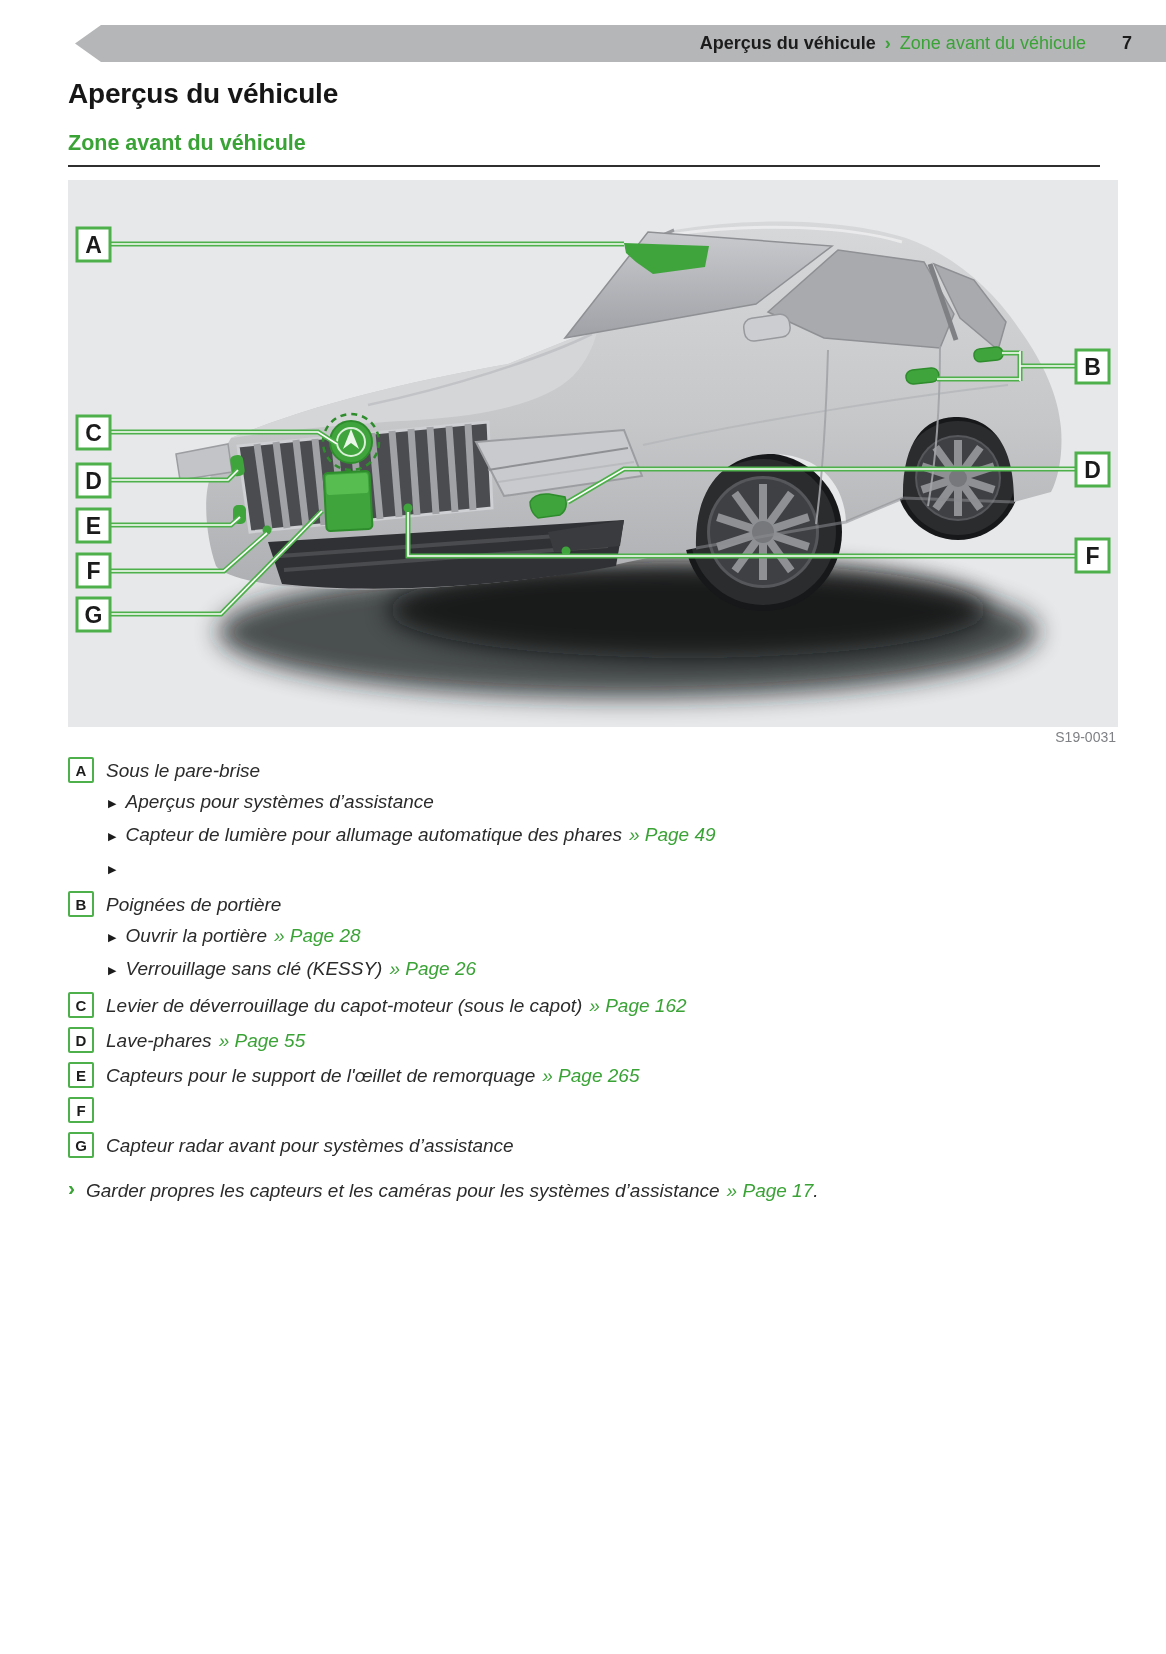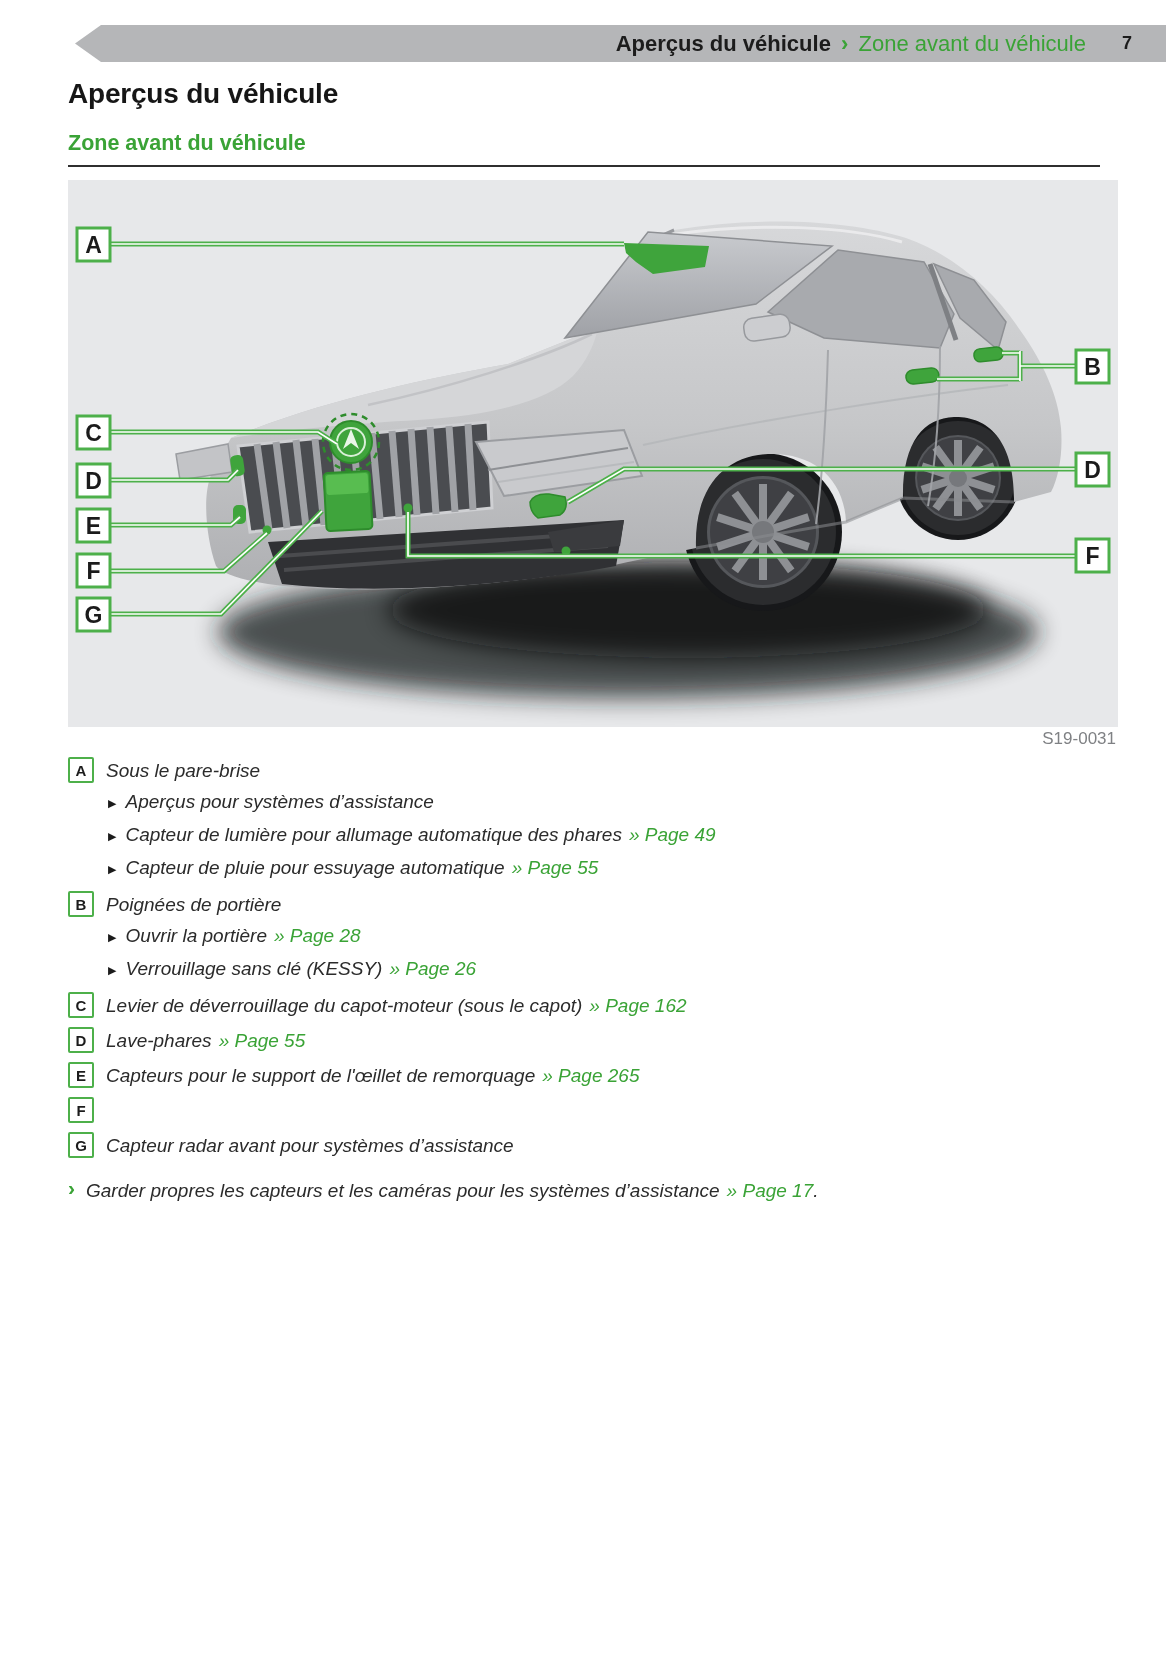--- a/index.html
+++ b/index.html
@@ -8,41 +8,41 @@
     font-family:"Liberation Sans", sans-serif; overflow:hidden;
   }
   
   .banner {
     position:absolute; top:25px; left:75px; width:1091px; height:37px;
     background:#b5b6b8;
     clip-path:polygon(26px 0, 100% 0, 100% 100%, 26px 100%, 0 50%);
     display:flex; align-items:center; justify-content:flex-end;
     padding-right:34px; box-sizing:border-box; gap:36px;
   }
-  .crumb { font-size:22px; white-space:nowrap; }
+  .crumb { font-size:18px; white-space:nowrap; }
   .crumb-main { font-weight:700; color:#1c1c1c; }
   .crumb-sep  { font-weight:700; color:#3aa336; padding:0 4px; }
   .crumb-sub  { font-weight:400; color:#3aa336; }
   .pagenum { font-size:18px; font-weight:700; color:#1c1c1c; }
 
   .h1 {
     position:absolute; left:68px; top:78px; font-size:28px; font-weight:700;
     color:#161616; letter-spacing:-0.2px;
   }
   .h2wrap { position:absolute; left:68px; top:131px; width:1032px; }
   .h2 { font-size:21.5px; font-weight:700; color:#3aa336; margin:0 0 9px 0; }
   .rule { border:0; border-top:2.5px solid #2f2f2f; margin:0; }
 
   .figure { position:absolute; left:68px; top:180px; width:1050px; height:547px; }
   .figure svg { display:block; }
   svg text.boxletter { font-family:"Liberation Sans",sans-serif; font-weight:700; font-size:23px; fill:#1b1b1b; }
 
   .fig-caption {
     position:absolute; left:68px; top:729px; width:1048px; text-align:right;
-    font-size:17px; color:#7f8184;
+    font-size:14px; color:#7f8184;
   }
 
   .legend { position:absolute; left:68px; top:757px; width:1070px; font-size:19px; color:#2b2b2b; }
   .lrow { display:flex; align-items:flex-start; margin-top:9px; line-height:25px; }
   .lrow.first { margin-top:0; }
   .kbox {
     flex:0 0 auto; width:22px; height:22px; border:2px solid #4db04a; border-radius:2px;
     background:#fff; color:#1c1c1c; font-weight:700; font-size:15px;
     display:flex; align-items:center; justify-content:center; margin-right:12px;
   }
@@ -327,21 +327,20 @@
     <div class="lsub">
       <span class="tri">▶</span>
       <span class="ltext"><span>Aperçus pour systèmes d’assistance</span></span>
     </div>
     <div class="lsub">
       <span class="tri">▶</span>
       <span class="ltext"><span>Capteur de lumière pour allumage automatique des phares</span><a class="page-link">» Page 49</a></span>
     </div>
     <div class="lsub">
       <span class="tri">▶</span>
-      <span class="ltext"><span>Capteur de pluie pour essuyage automatique</span><a class="page-link">» Page 55</a></span>
     </div>
 
     <div class="lrow">
       <span class="kbox">B</span>
       <span class="ltext"><span>Poignées de portière</span></span>
     </div>
     <div class="lsub">
       <span class="tri">▶</span>
       <span class="ltext"><span>Ouvrir la portière</span><a class="page-link">» Page 28</a></span>
     </div>

